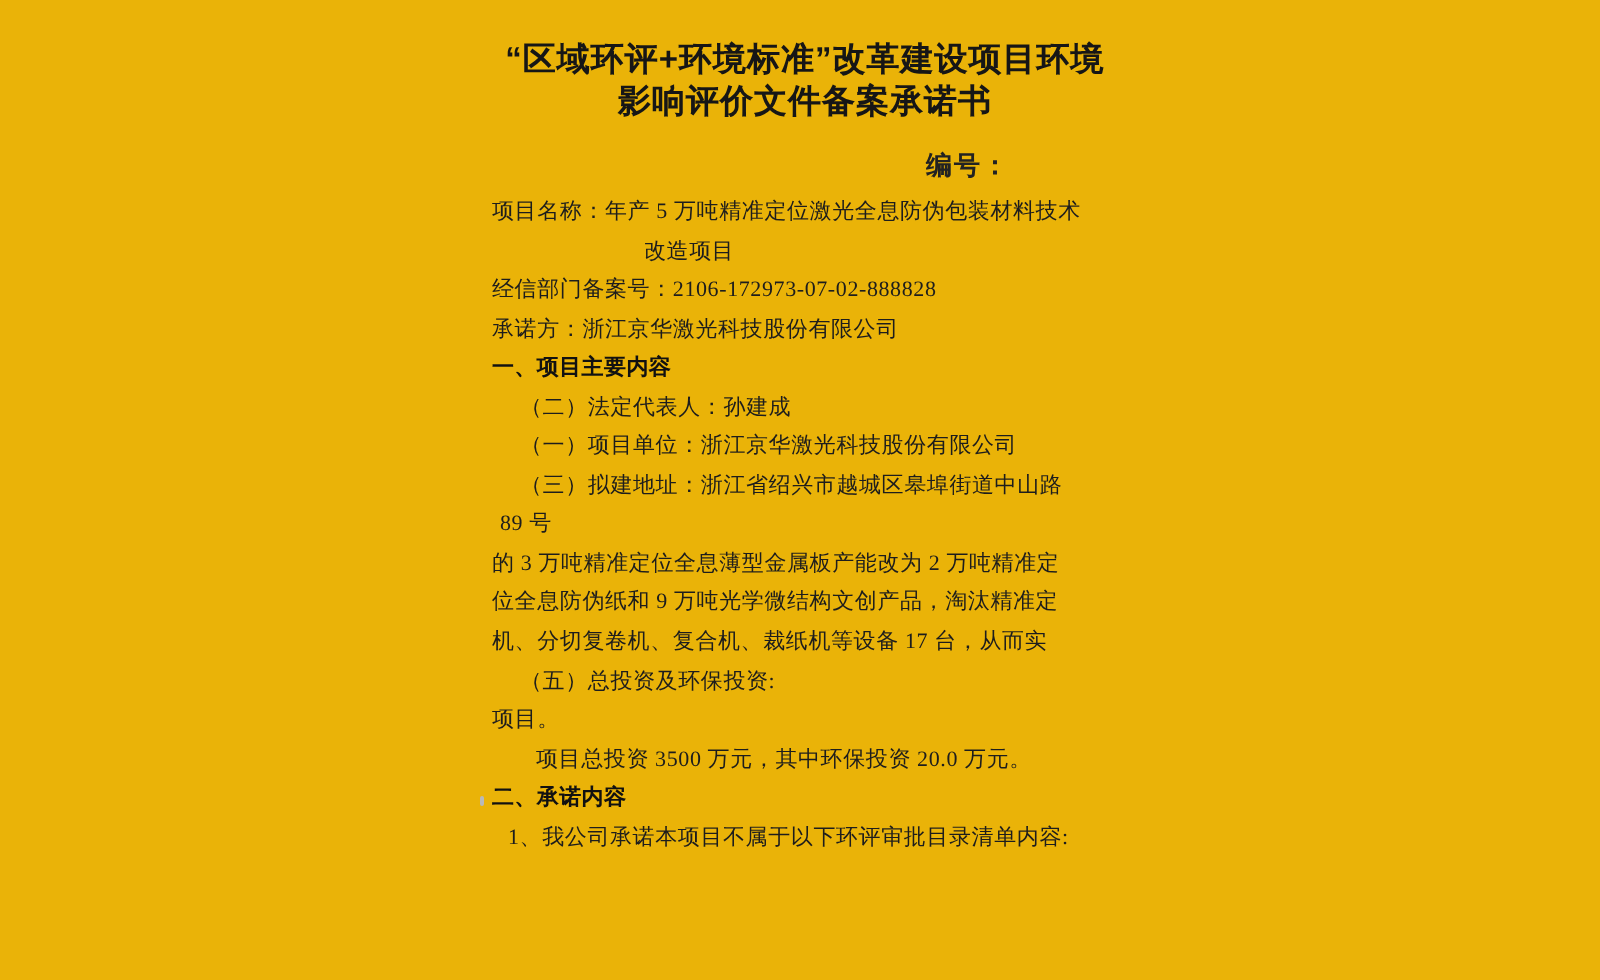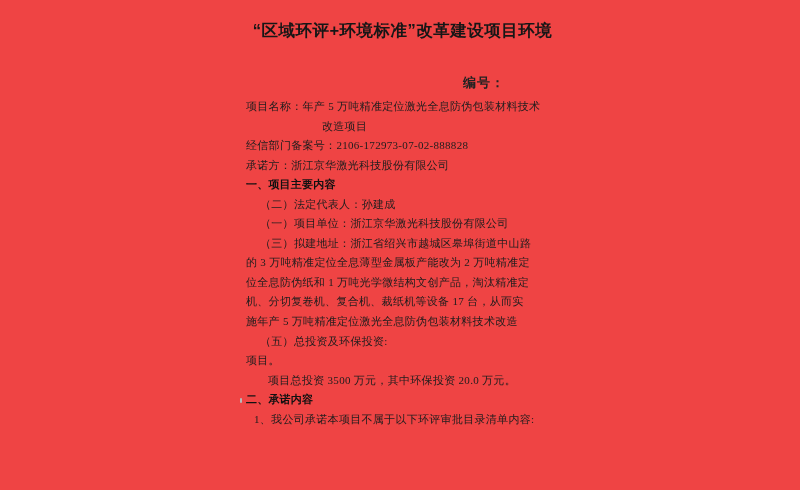--- a/index.html
+++ b/index.html
@@ -12,21 +12,21 @@
     height: 490px;
     overflow: hidden;
     position: relative;
     font-family: "Liberation Serif", "DejaVu Serif", serif;
     color: #1d1d1d;
     -webkit-font-smoothing: antialiased;
   }
   .page {
     position: absolute;
     inset: 0;
-    background: #ef4444;
+    background: #eab308;
   }
   .doc-title {
     position: absolute;
     top: 20px;
     left: 235px;
     width: 335px;
     text-align: center;
     font-family: "Liberation Sans", "DejaVu Sans", sans-serif;
     font-weight: bold;
     font-size: 16.5px;
@@ -78,40 +78,41 @@
     border-radius: 1px;
   }
 </style>
 </head>
 <body>
 
 <div class="page">
 
   <div class="doc-title">
     <div class="line">“区域环评+环境标准”改革建设项目环境</div>
+    <div class="line">影响评价文件备案承诺书</div>
   </div>
 
   <div class="doc-number">编号：</div>
 
   <div class="doc-body">
     <div class="line">项目名称：年产 5 万吨精准定位激光全息防伪包装材料技术</div>
     <div class="line ind-wrap">改造项目</div>
     <div class="line">经信部门备案号：2106-172973-07-02-888828</div>
     <div class="line">承诺方：浙江京华激光科技股份有限公司</div>
 
     <div class="line heading">一、项目主要内容</div>
 
     <div class="line ind-item">（二）法定代表人：孙建成</div>
     <div class="line ind-item">（一）项目单位：浙江京华激光科技股份有限公司</div>
     <div class="line ind-item">（三）拟建地址：浙江省绍兴市越城区皋埠街道中山路</div>
+    <div class="line ind-num">89 号</div>
 
     <div class="line">的 3 万吨精准定位全息薄型金属板产能改为 2 万吨精准定</div>
-    <div class="line">位全息防伪纸和 1 万吨光学微结构文创产品，淘汰精准定</div>
+    <div class="line">位全息防伪纸和 9 万吨光学微结构文创产品，淘汰精准定</div>
     <div class="line">机、分切复卷机、复合机、裁纸机等设备 17 台，从而实</div>
-    <div class="line">施年产 5 万吨精准定位激光全息防伪包装材料技术改造</div>
     <div class="line ind-item">（五）总投资及环保投资:</div>
 
     <div class="line">项目。</div>
     <div class="line ind-invest">项目总投资 3500 万元，其中环保投资 20.0 万元。</div>
 
     <div class="line heading">二、承诺内容</div>
     <div class="line ind-commit">1、我公司承诺本项目不属于以下环评审批目录清单内容:</div>
   </div>
 
   <div class="speck"></div>

